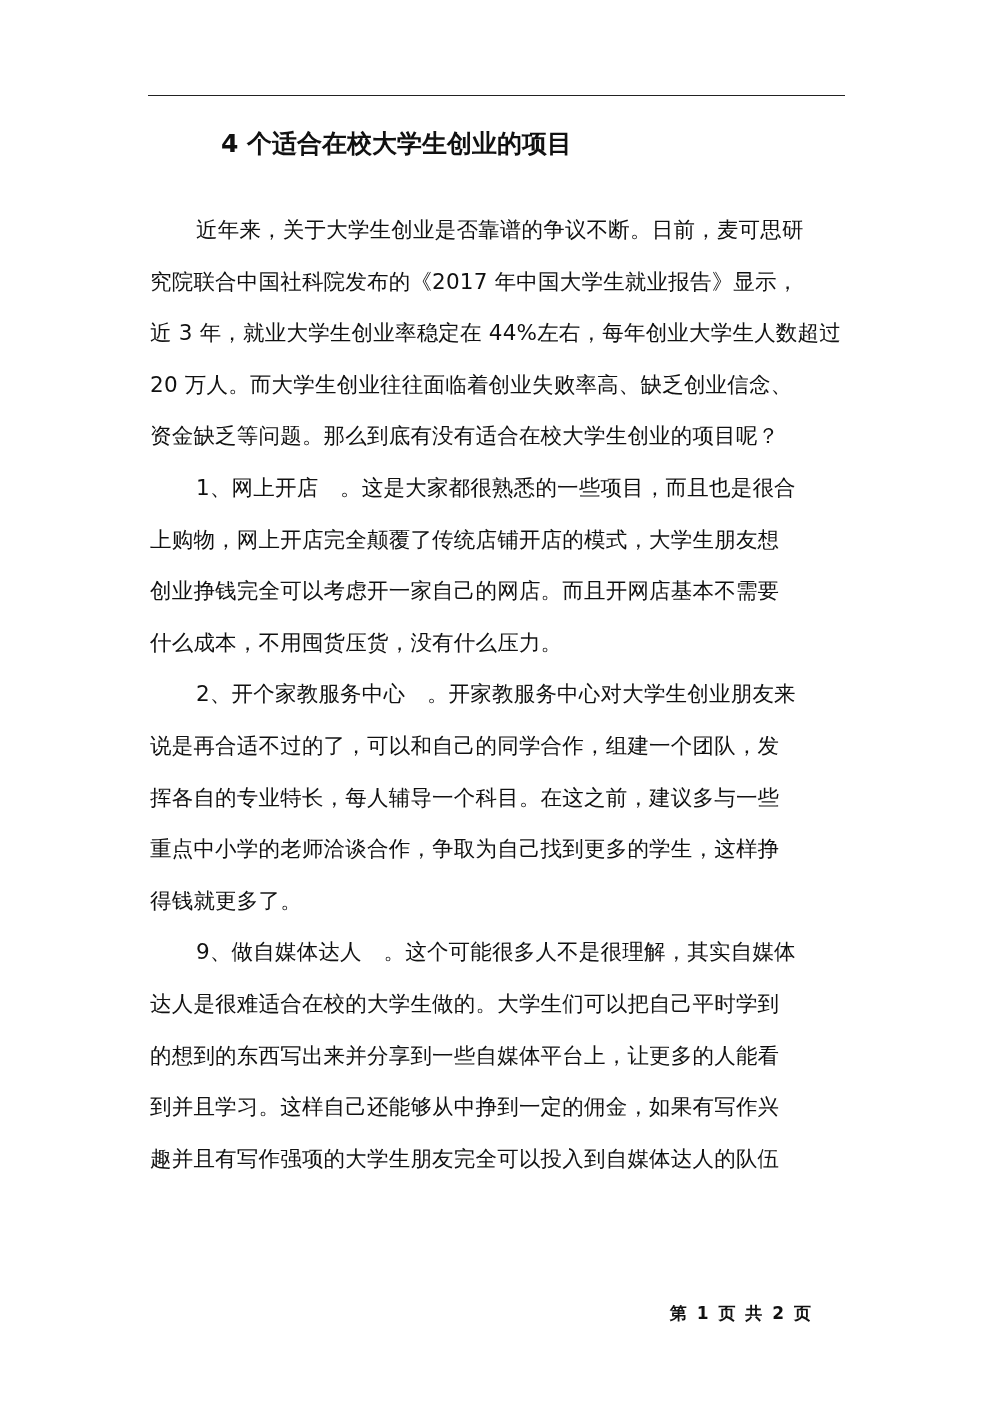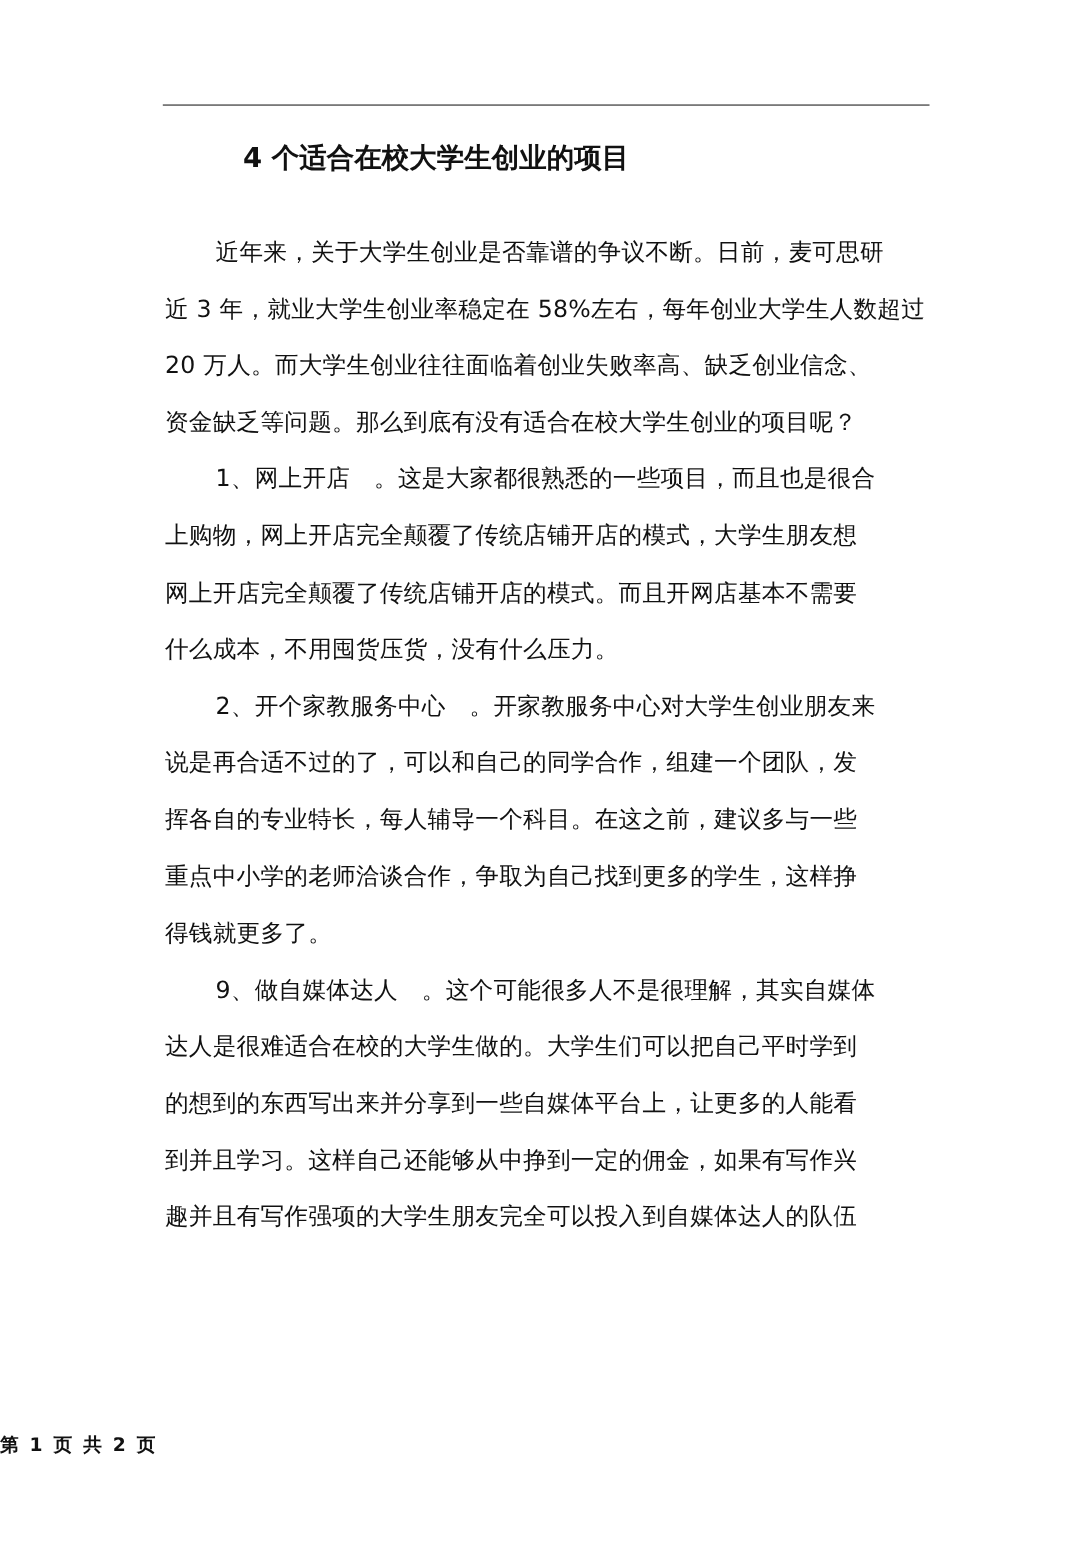--- a/index.html
+++ b/index.html
@@ -5,38 +5,39 @@
   html, body { margin: 0; padding: 0; background: #ffffff; }
   body { width: 993px; height: 1404px; position: relative; overflow: hidden;
          font-family: "DejaVu Sans", "Liberation Sans", sans-serif; color: #111; }
   .header-rule { position: absolute; left: 148px; top: 95px; width: 697px; height: 0;
                  border-top: 1.5px solid #222; }
   .title { position: absolute; left: 0; top: 127px; width: 793px; text-align: center;
            font-size: 25px; font-weight: bold; letter-spacing: 0px; }
   .body { position: absolute; left: 150px; top: 204px; width: 690px; }
   .line { height: 51.6px; line-height: 51.6px; font-size: 21.5px; white-space: nowrap; letter-spacing: 0.2px; }
   .indent { padding-left: 46px; }
-  .footer { position: absolute; left: 0; top: 1302px; width: 813px; text-align: left;
+  .footer { position: absolute; left: 0; top: 1302px; width: 813px; text-align: right;
             font-size: 17px; font-weight: bold; letter-spacing: 2px; }
 </style>
 </head>
 <body>
 
 <div class="header-rule"></div>
 
 <div class="title">4 个适合在校大学生创业的项目</div>
 
 <div class="body">
   <div class="line indent">近年来，关于大学生创业是否靠谱的争议不断。日前，麦可思研</div>
-  <div class="line">近 3 年，就业大学生创业率稳定在 58%左右，每年创业大学生人数超过</div>
+  <div class="line">究院联合中国社科院发布的《2017 年中国大学生就业报告》显示，</div>
+  <div class="line">近 3 年，就业大学生创业率稳定在 44%左右，每年创业大学生人数超过</div>
   <div class="line">20 万人。而大学生创业往往面临着创业失败率高、缺乏创业信念、</div>
   <div class="line">资金缺乏等问题。那么到底有没有适合在校大学生创业的项目呢？</div>
   <div class="line indent">1、网上开店　。这是大家都很熟悉的一些项目，而且也是很合</div>
   <div class="line">上购物，网上开店完全颠覆了传统店铺开店的模式，大学生朋友想</div>
-  <div class="line">网上开店完全颠覆了传统店铺开店的模式。而且开网店基本不需要</div>
+  <div class="line">创业挣钱完全可以考虑开一家自己的网店。而且开网店基本不需要</div>
   <div class="line">什么成本，不用囤货压货，没有什么压力。</div>
   <div class="line indent">2、开个家教服务中心　。开家教服务中心对大学生创业朋友来</div>
   <div class="line">说是再合适不过的了，可以和自己的同学合作，组建一个团队，发</div>
   <div class="line">挥各自的专业特长，每人辅导一个科目。在这之前，建议多与一些</div>
   <div class="line">重点中小学的老师洽谈合作，争取为自己找到更多的学生，这样挣</div>
   <div class="line">得钱就更多了。</div>
   <div class="line indent">9、做自媒体达人　。这个可能很多人不是很理解，其实自媒体</div>
   <div class="line">达人是很难适合在校的大学生做的。大学生们可以把自己平时学到</div>
   <div class="line">的想到的东西写出来并分享到一些自媒体平台上，让更多的人能看</div>
   <div class="line">到并且学习。这样自己还能够从中挣到一定的佣金，如果有写作兴</div>

